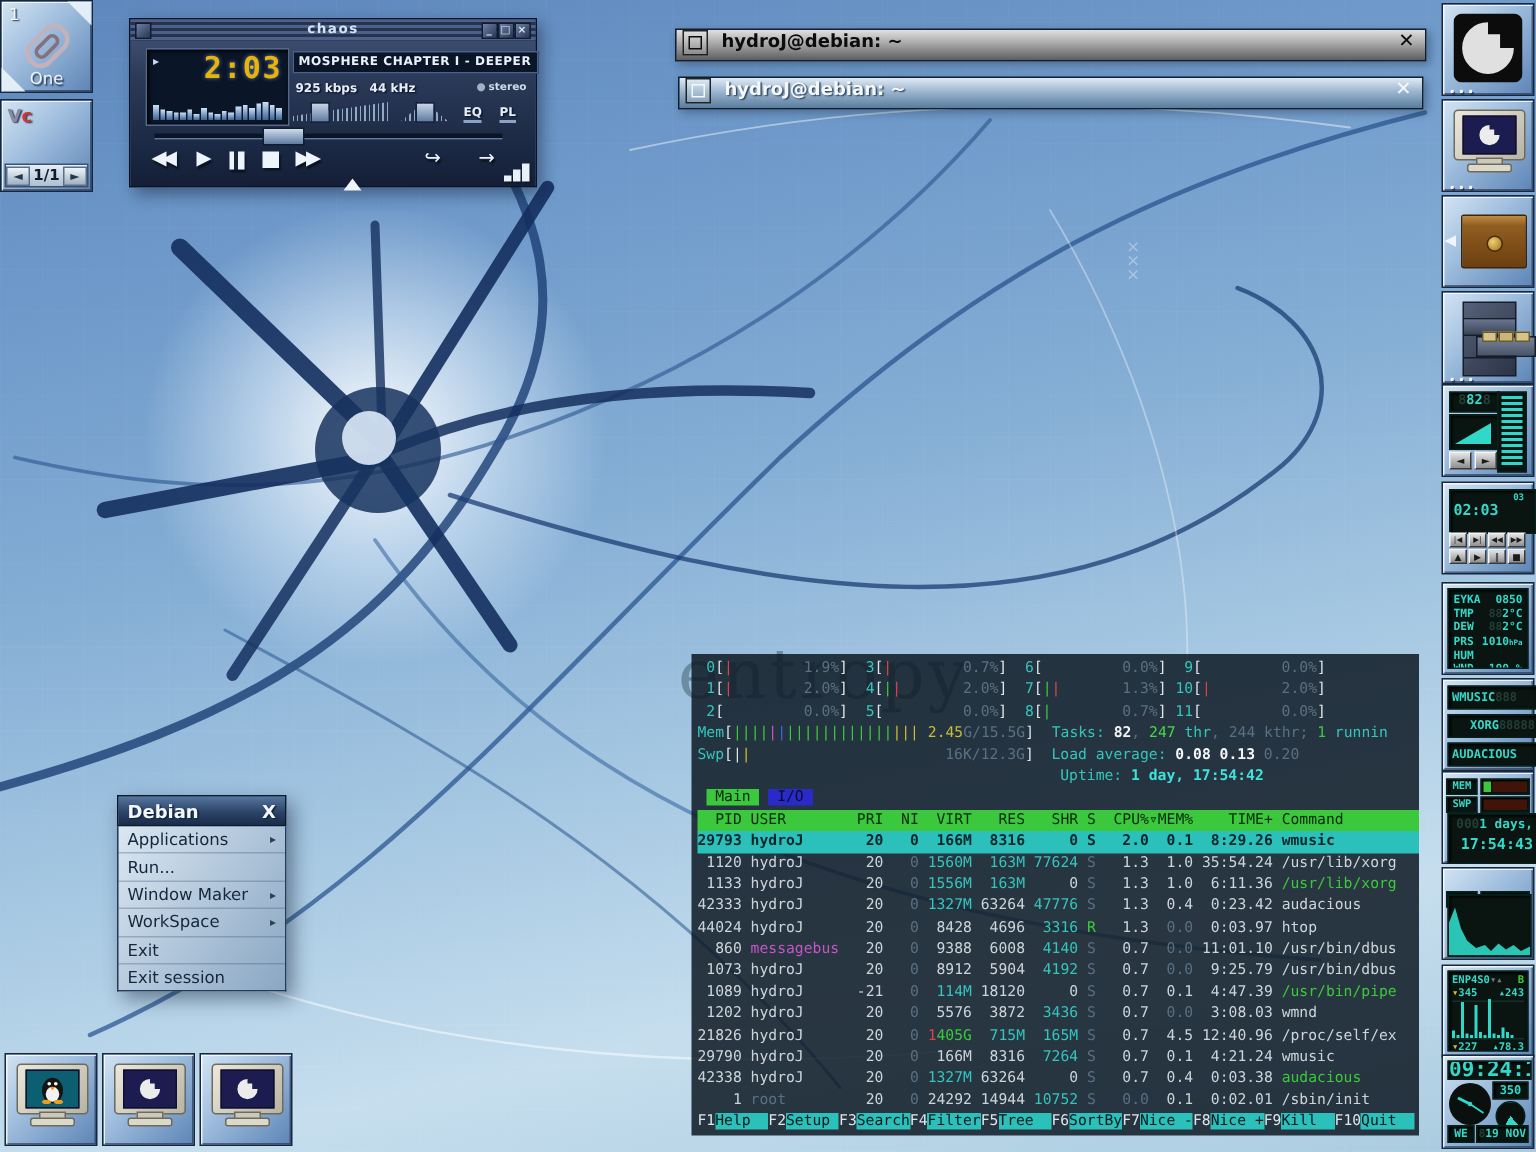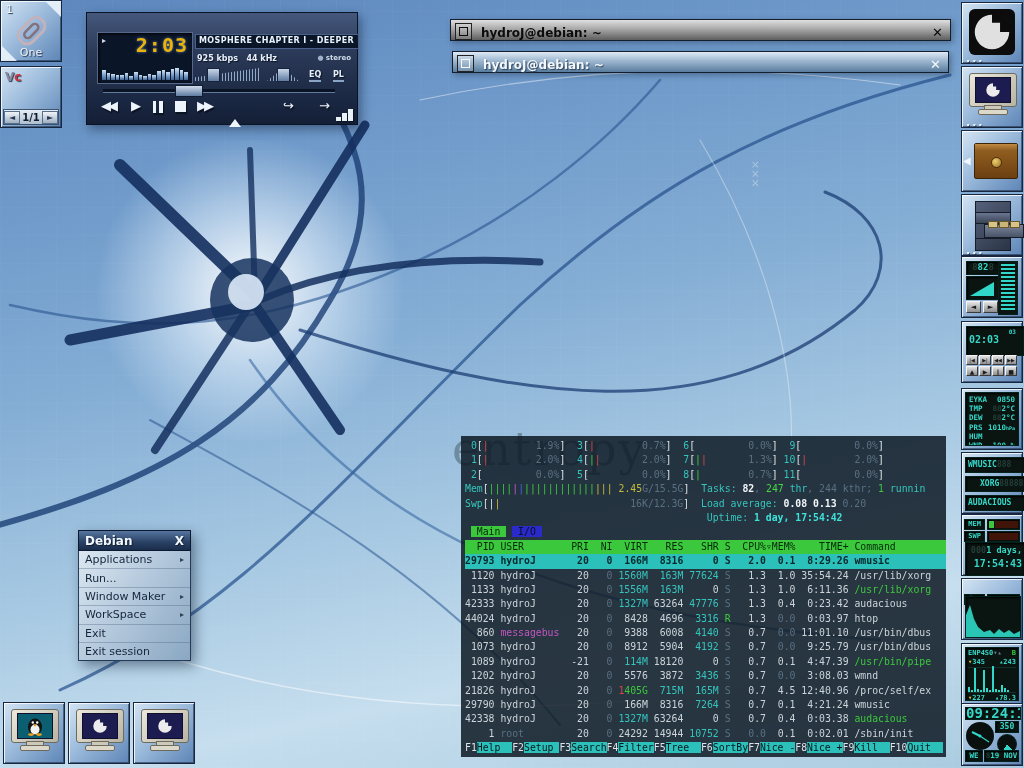--- a/index.html
+++ b/index.html
@@ -65,21 +65,21 @@
   .tbtn{position:absolute;color:#eef4fb;font-size:13px;text-shadow:1px 2px 1px #0a1322;letter-spacing:-3px;cursor:default}
   .pausebars{position:absolute;width:10px;height:12px;background:linear-gradient(90deg,#eef4fb 0 3px,transparent 3px 6px,#eef4fb 6px 9px);box-shadow:1px 2px 1px #0a1322}
   .stopsq{position:absolute;width:11px;height:11px;background:#eef4fb;box-shadow:1px 2px 1px #0a1322}
   .eject{position:absolute}
   .eject .tri{width:0;height:0;border:6px solid transparent;border-bottom:8px solid #eef4fb;border-top:none}
   .eject .bar{width:13px;height:3px;background:#eef4fb;margin-top:2px}
   .stairs{position:absolute;right:4px;bottom:3px;display:flex;align-items:flex-end;gap:1px}
   .stairs i{display:block;width:5px;background:#e8f0f8;box-shadow:1px 1px 1px #0a1322}
 
   
-  .term{position:absolute;height:22px;box-sizing:border-box;border:1px solid #141f2e;display:flex;align-items:flex-end;z-index:5;
+  .term{position:absolute;height:22px;box-sizing:border-box;border:1px solid #141f2e;display:flex;align-items:flex-start;z-index:5;
         box-shadow:2px 2px 6px rgba(12,24,40,.35)}
   .term1{left:450px;top:19px;width:501px;background:linear-gradient(180deg,#e0e0e0 0%,#a8a8a8 45%,#5e5e5e 100%);color:#0c0c0c}
   .term2{left:452px;top:51px;width:497px;background:linear-gradient(180deg,#dfeaf5 0%,#9cb6cf 45%,#597c9e 100%);color:#f4f8fc}
   .term2 .term-title{text-shadow:1px 1px 1px #2c4258}
   .term-mini{width:15px;height:15px;margin-left:4px;border:1px solid #222;background:rgba(255,255,255,.15);position:relative}
   .term-mini::after{content:"";position:absolute;left:3px;top:3px;right:3px;bottom:3px;border:1.5px solid currentColor}
   .term-title{font-size:12px;font-weight:bold;margin-left:9px;flex:1}
   .term-x{font-size:13px;font-weight:bold;margin-right:7px}
 
   
@@ -171,20 +171,27 @@
 <div class="tile" style="left:0;top:66px">
   <span class="vc-logo">V<b>c</b></span>
   <div class="pager-bar">
     <span class="pager-btn">◄</span>
     <span class="pager-label">1/1</span>
     <span class="pager-btn">►</span>
   </div>
 </div>
 
 <div class="xmms">
+  <div class="xmms-title">
+    <span class="xt-btn" style="left:3px"></span>
+    <span>chaos</span>
+    <span class="xt-btn" style="right:25px">_</span>
+    <span class="xt-btn" style="right:14px">□</span>
+    <span class="xt-btn" style="right:3px">×</span>
+  </div>
   <div class="xmms-lcd">
     <span class="play-ind">▸</span>
     <span class="xmms-time">2:03</span>
     <div class="analyzer" id="analyzer">
         <span style="height: 10px;"></span>
         <span style="height: 7px;"></span>
         <span style="height: 6px;"></span>
         <span style="height: 5px;"></span>
         <span style="height: 5px;"></span>
         <span style="height: 7px;"></span>

